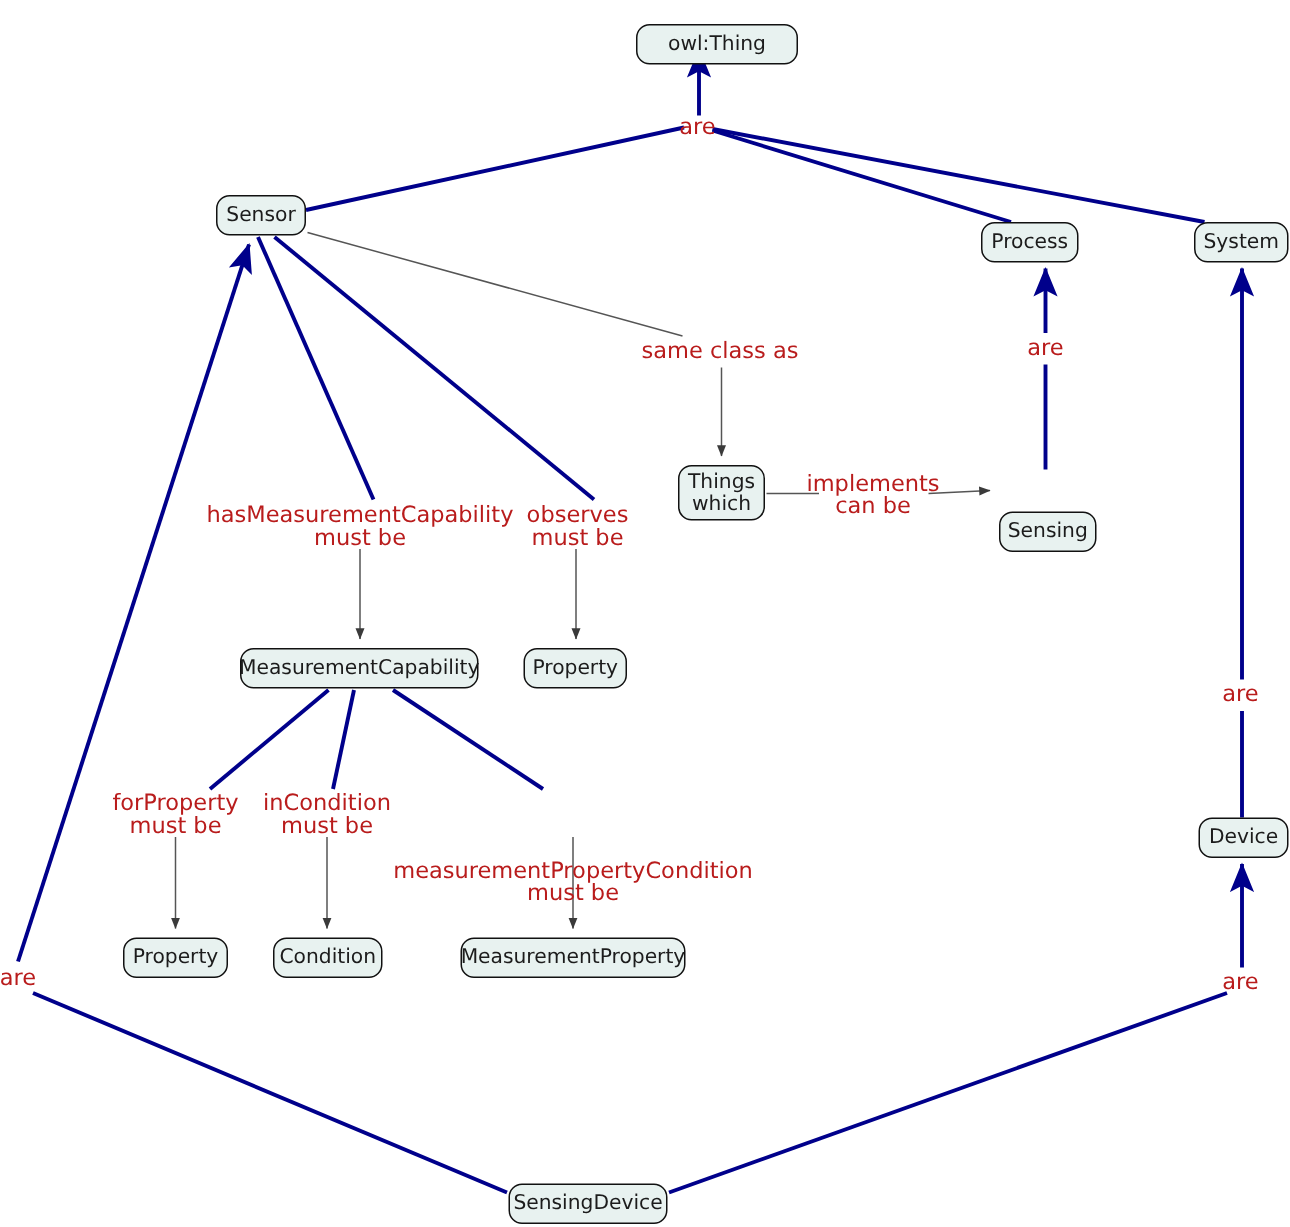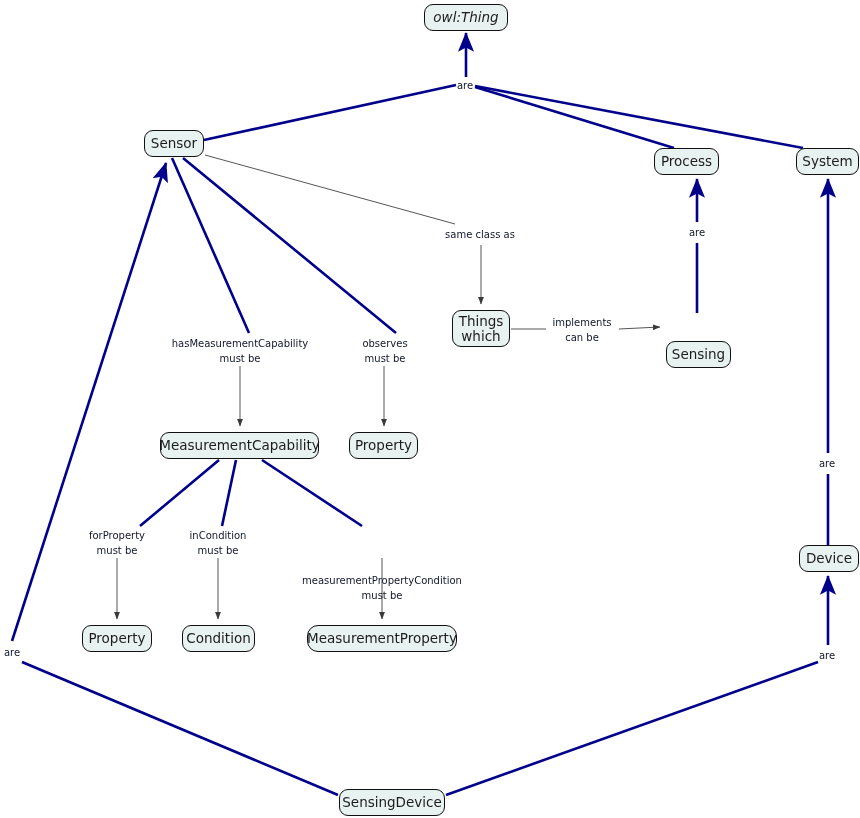--- a/index.html
+++ b/index.html
@@ -35,22 +35,22 @@
     line-height: 15px;
     display: flex;
     align-items: center;
     justify-content: center;
     text-align: center;
     white-space: pre;
     padding: 0 9px;
   }
   .edge-label {
     position: absolute;
-    color: #0f172a;
-    font-size: 10px;
+    color: #b91c1c;
+    font-size: 15px;
     line-height: 15px;
     text-align: center;
     white-space: pre;
     transform: translate(-50%, -50%);
     pointer-events: none;
   }
 </style>
 </head>
 <body>
 
@@ -101,33 +101,33 @@
     <line x1="828" y1="545" x2="828" y2="474" stroke="#00008b" stroke-width="2.6"></line>
     <line x1="828" y1="453" x2="828" y2="179" stroke="#00008b" stroke-width="2.6" marker-end="url(#arrowBlue)"></line>
 
     <line x1="446" y1="795" x2="818" y2="662" stroke="#00008b" stroke-width="2.6"></line>
     <line x1="828" y1="645" x2="828" y2="576" stroke="#00008b" stroke-width="2.6" marker-end="url(#arrowBlue)"></line>
 
     <line x1="338" y1="795" x2="22" y2="662" stroke="#00008b" stroke-width="2.6"></line>
     <line x1="12" y1="641" x2="166" y2="163" stroke="#00008b" stroke-width="2.6" marker-end="url(#arrowBlue)"></line>
   </svg>
 
-  <div class="node" style="left:424px; top:4px;   width:84px;  height:27px;font-style:italic;">owl:Thing</div>
+  <div class="node" style="left:424px; top:16px;   width:108px;  height:27px;">owl:Thing</div>
   <div class="node" style="left:144px; top:130px; width:60px;  height:27px;">Sensor</div>
   <div class="node" style="left:654px; top:148px; width:65px;  height:27px;">Process</div>
   <div class="node" style="left:796px; top:148px; width:63px;  height:27px;">System</div>
   <div class="node" style="left:452px; top:310px; width:58px;  height:37px;">Things
 which</div>
   <div class="node" style="left:666px; top:313px; width:65px;  height:27px;margin-top:28px;">Sensing</div>
   <div class="node" style="left:160px; top:432px; width:159px; height:27px;text-align:right;">MeasurementCapability</div>
   <div class="node" style="left:349px; top:432px; width:69px;  height:27px;">Property</div>
   <div class="node" style="left:799px; top:545px; width:60px;  height:27px;">Device</div>
   <div class="node" style="left:82px;  top:625px; width:70px;  height:27px;">Property</div>
   <div class="node" style="left:182px; top:625px; width:73px;  height:27px;">Condition</div>
-  <div class="node" style="left:307px; top:625px; width:150px; height:27px;border-radius:11px;">MeasurementProperty</div>
+  <div class="node" style="left:307px; top:625px; width:150px; height:27px;">MeasurementProperty</div>
   <div class="node" style="left:339px; top:789px; width:106px; height:27px;">SensingDevice</div>
 
   <div class="edge-label" style="left:465px; top:85px;">are</div>
   <div class="edge-label" style="left:697px; top:232px;">are</div>
   <div class="edge-label" style="left:480px; top:234px;">same class as</div>
   <div class="edge-label" style="left:582px; top:330px;">implements
 can be</div>
   <div class="edge-label" style="left:240px; top:351px;">hasMeasurementCapability
 must be</div>
   <div class="edge-label" style="left:385px; top:351px;">observes

